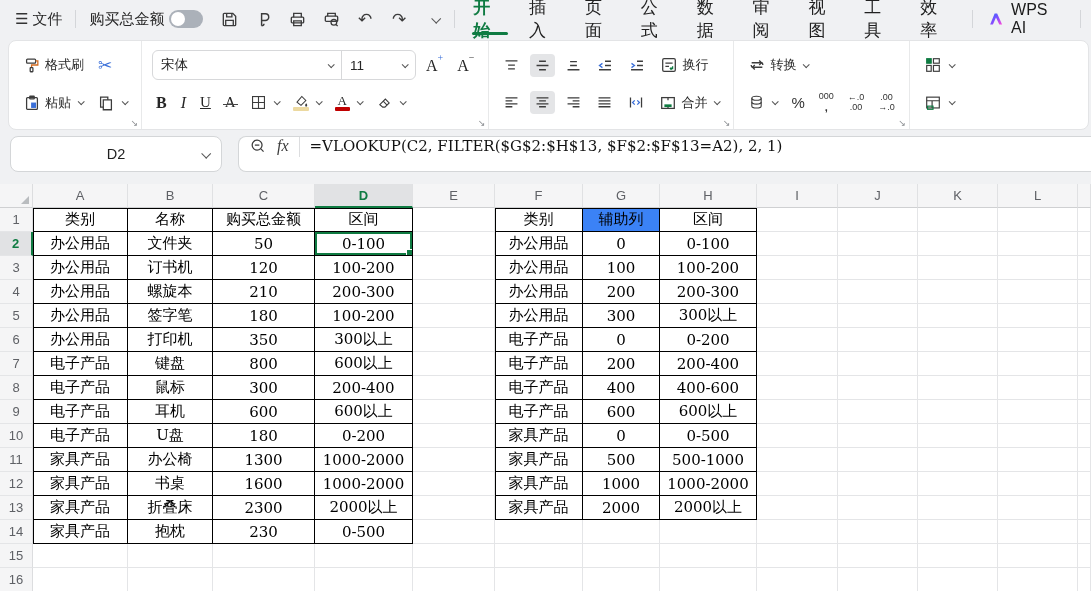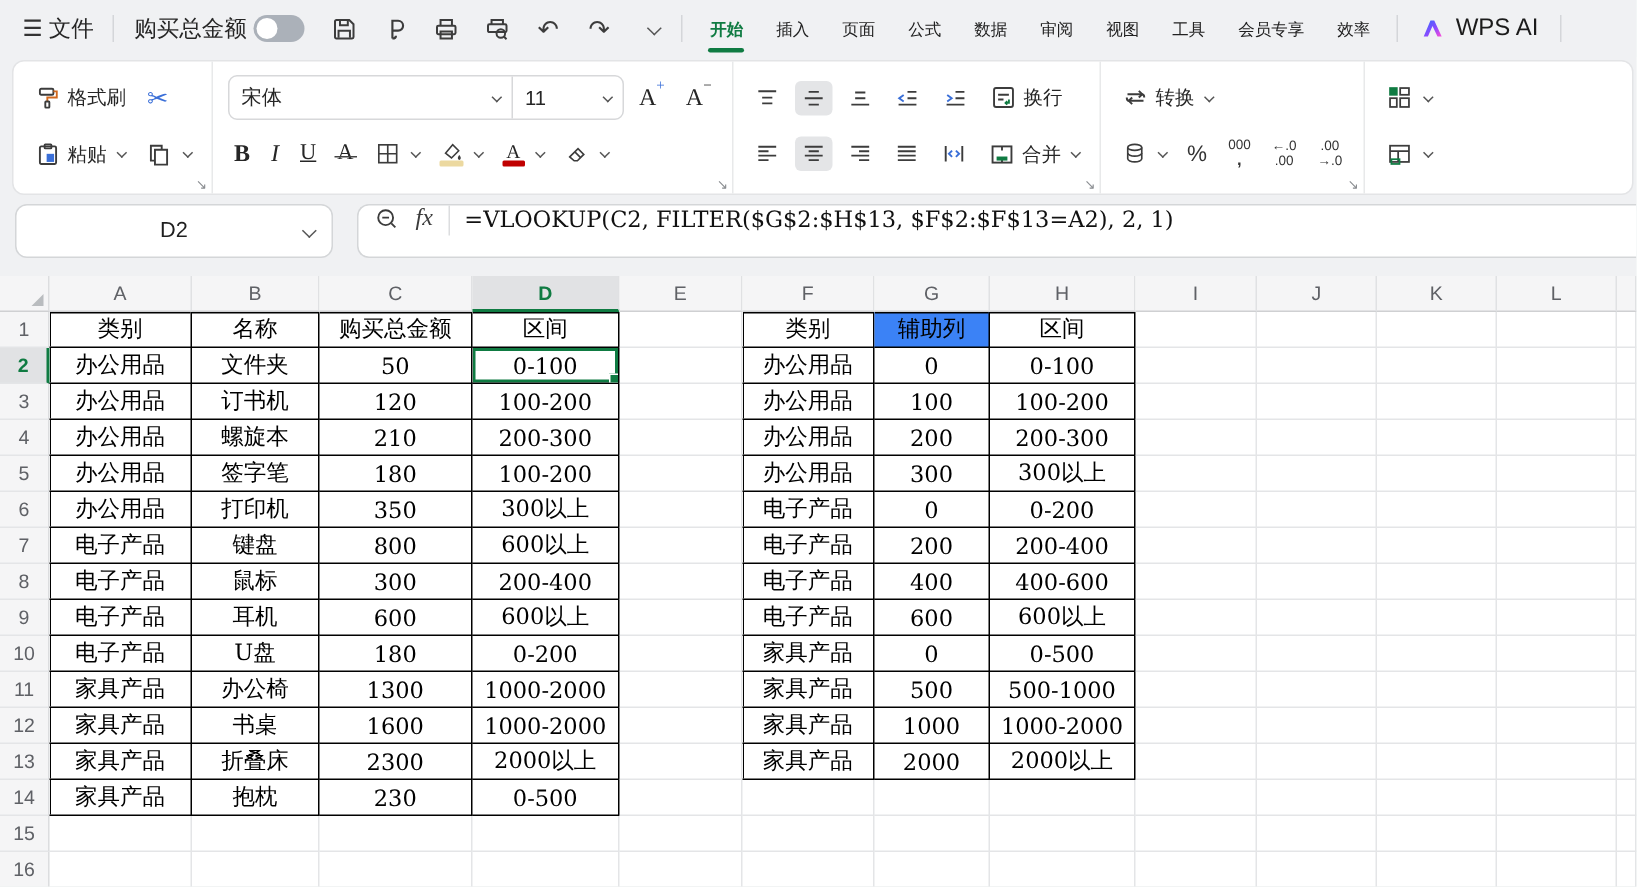--- a/index.html
+++ b/index.html
@@ -13,21 +13,21 @@
   .vdiv { width:1px; height:18px; background:#d4d6d9; flex:0 0 auto; }
   .hamburger { font-size:15px; color:#333; letter-spacing:-1px; }
   .toggle { width:34px; height:18px; border-radius:9px; background:#abb1b9; position:relative; flex:0 0 auto; }
   .toggle .knob { position:absolute; left:2px; top:2px; width:14px; height:14px; border-radius:50%; background:#fff; }
   .icon-btn { width:26px; height:26px; display:flex; align-items:center; justify-content:center; border-radius:4px; color:#3c3c3c; }
   .icon-btn svg { display:block; }
   .glyph { font-size:17px; line-height:1; color:#3c3c3c; }
   .chev { display:inline-block; width:7px; height:7px; border-right:1.4px solid #555; border-bottom:1.4px solid #555; transform:rotate(45deg) translateY(-1px); margin-left:4px; }
   .chev.sm { width:5px; height:5px; margin-left:3px; }
   .menu-tabs { display:flex; align-items:stretch; height:38px; gap:2px; }
-  .menu-tabs .tab { display:flex; align-items:center; padding:0 10px; font-size:11px; color:#212121; position:relative; cursor:default; }
+  .menu-tabs .tab { display:flex; align-items:center; padding:0 10px; font-size:17px; color:#212121; position:relative; cursor:default; }
   .menu-tabs .tab.active { color:#0f7b42; font-weight:700; }
   .menu-tabs .tab.active::after { content:""; position:absolute; left:9px; right:9px; bottom:3px; height:3px; border-radius:2px; background:#0f7b42; }
   .wpsai { display:flex; align-items:center; gap:6px; font-size:16px; color:#1b1b1b; padding:0 6px; }
 
   
   .ribbon { position:absolute; top:40px; left:8px; right:2px; height:90px; background:#fff; border:1px solid #e3e4e6; border-radius:8px; display:flex; }
   .rgroup { position:relative; display:flex; flex-direction:column; justify-content:space-evenly; padding:4px 10px 6px 10px; }
   .rgroup + .rgroup { border-left:1px solid #e8e9ea; }
   .rrow { display:flex; align-items:center; gap:6px; height:34px; }
   .rbtn { display:flex; align-items:center; gap:4px; padding:3px 4px; border-radius:4px; font-size:13px; color:#262626; white-space:nowrap; }
@@ -130,21 +130,20 @@
     <div class="vdiv"></div>
     <div class="menu-tabs">
         <div class="tab active">开始</div>
         <div class="tab">插入</div>
         <div class="tab">页面</div>
         <div class="tab">公式</div>
         <div class="tab">数据</div>
         <div class="tab">审阅</div>
         <div class="tab">视图</div>
         <div class="tab">工具</div>
-        <div class="tab">会员专享</div>
         <div class="tab">效率</div>
       </div>
     <div class="vdiv"></div>
     <div class="wpsai">
       <svg width="18" height="18" viewBox="0 0 20 20">
           <defs>
             <linearGradient id="aig" x1="0" y1="0" x2="1" y2="1">
               <stop offset="0" stop-color="#2e6bff"></stop>
               <stop offset="0.55" stop-color="#8a4bff"></stop>
               <stop offset="1" stop-color="#ff4bd8"></stop>

